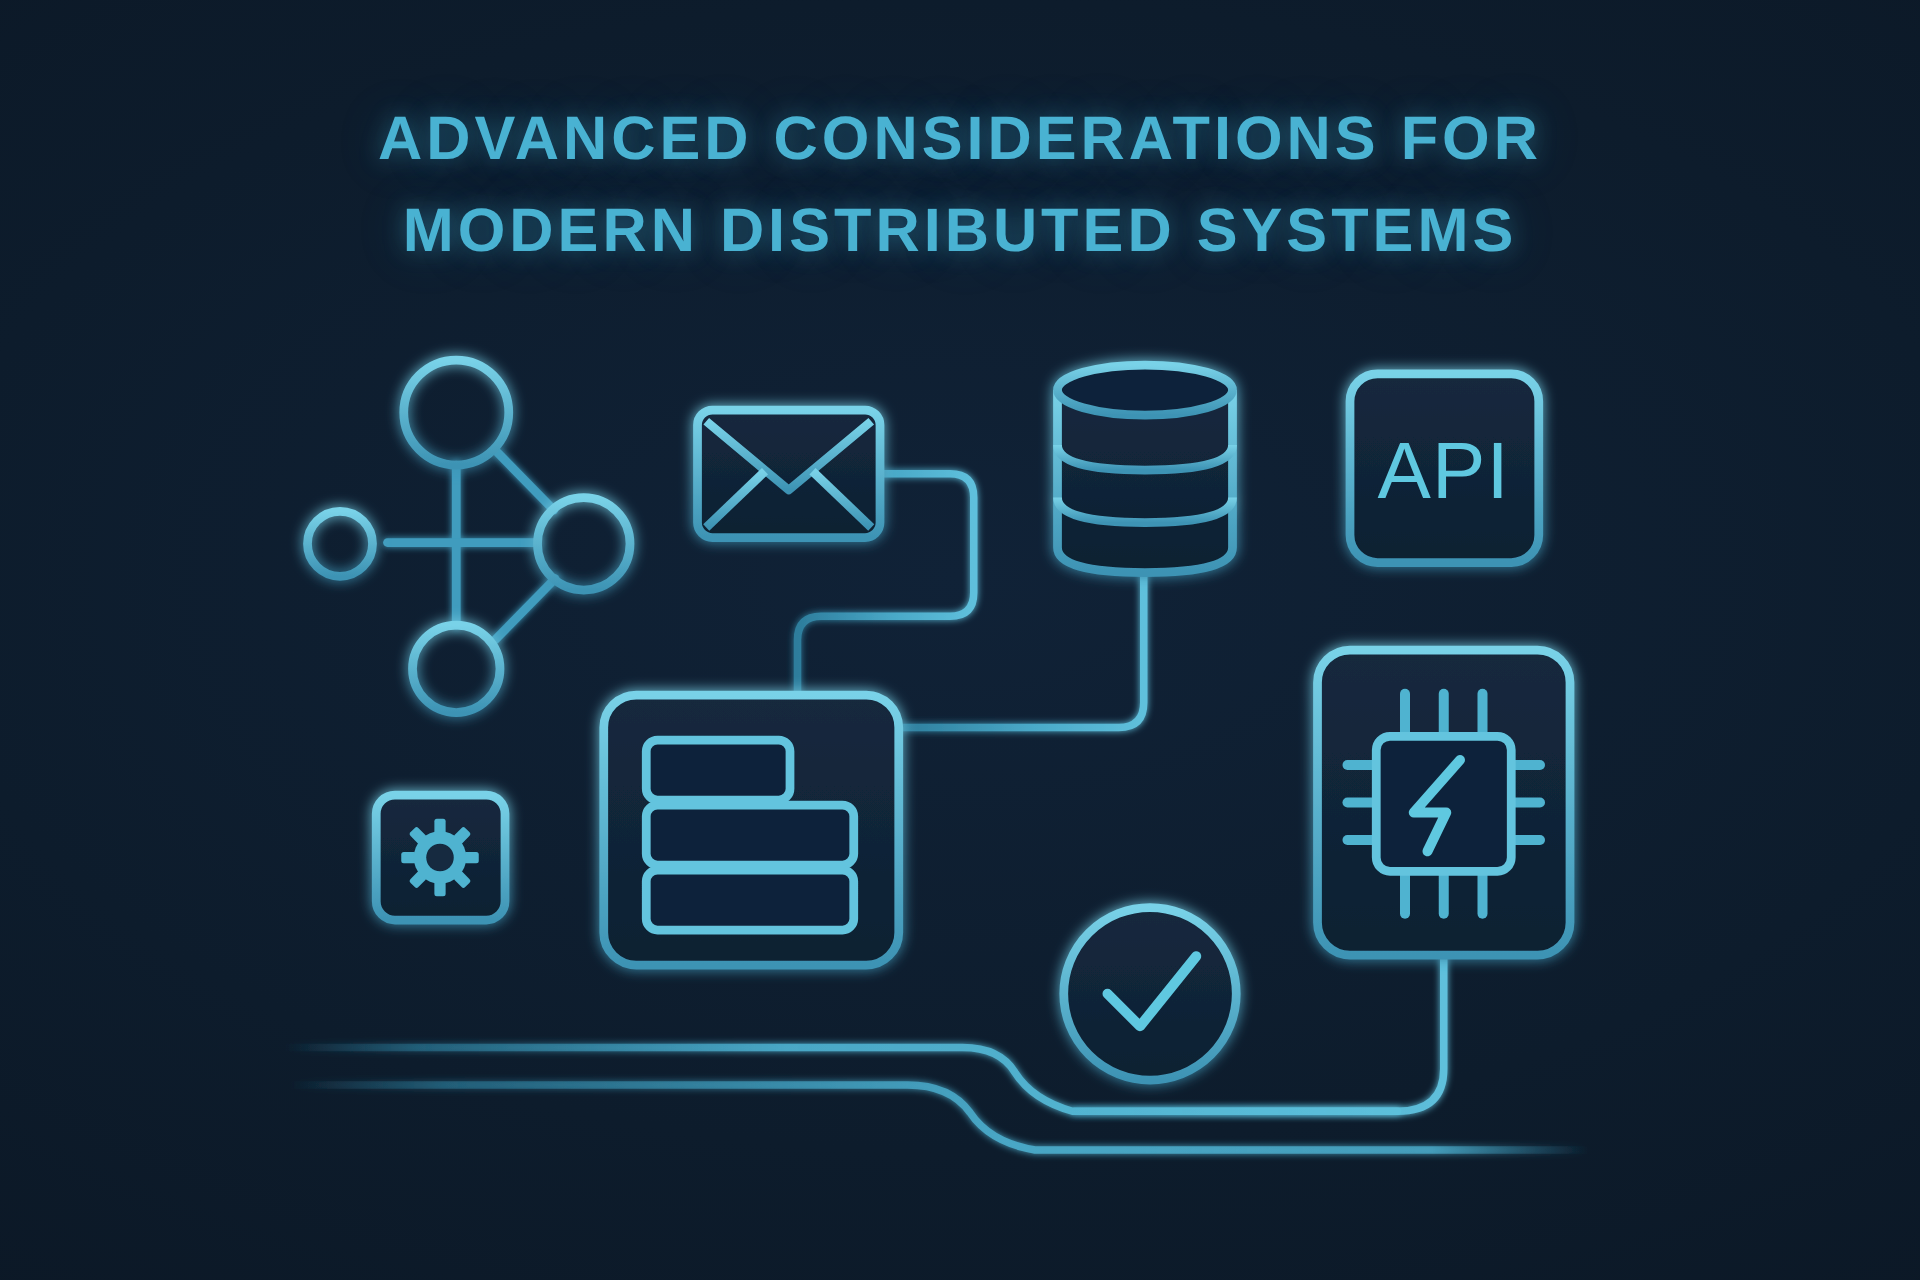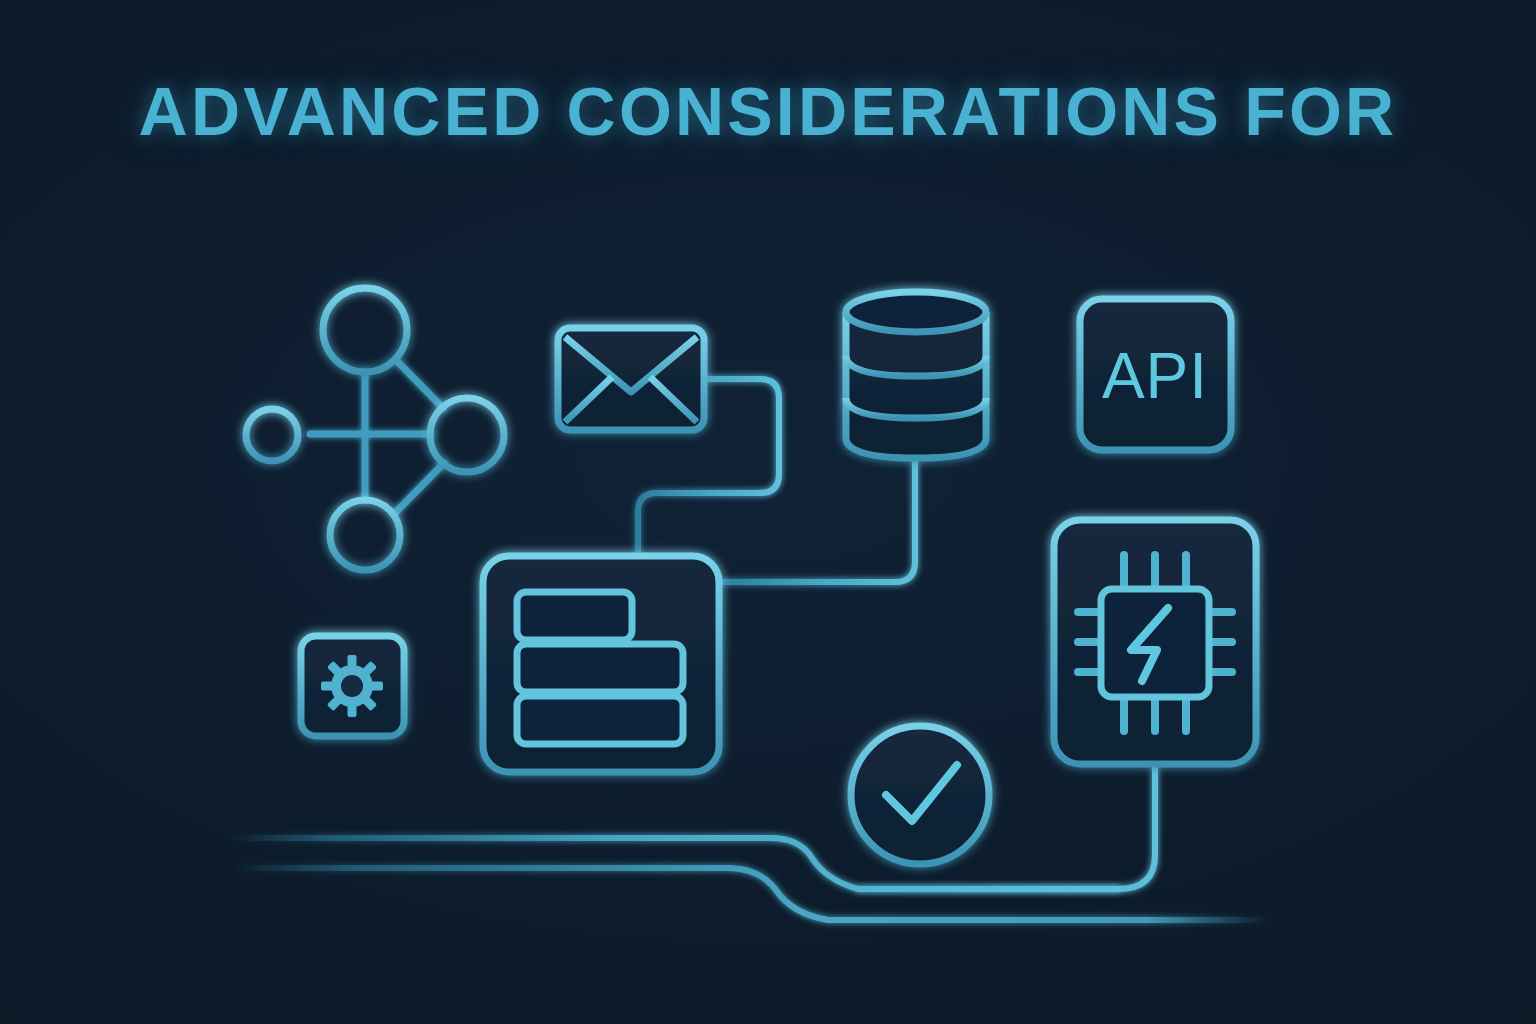--- a/index.html
+++ b/index.html
@@ -30,21 +30,21 @@
     left: 0;
     top: 74px;
     width: 1536px;
     text-align: center;
     pointer-events: none;
   }
   .title-line {
     display: block;
     font-family: "Liberation Sans", sans-serif;
     font-weight: bold;
-    font-size: 68px;
+    font-size: 49px;
     line-height: 74px;
     letter-spacing: 3.2px;
     color: #49b2d2;
     text-shadow: 0 0 18px rgba(62,160,195,0.45), 0 0 42px rgba(62,160,195,0.22);
     white-space: nowrap;
   }
 </style>
 </head>
 <body>
 
@@ -207,15 +207,16 @@
     </g>
 
     <g filter="url(#softGlow)">
       <circle cx="920" cy="795" r="69" fill="url(#panelFill)" stroke="url(#strokeGrad)" stroke-width="7"></circle>
       <path d="M886 795 L912 821 L957 765" fill="none" stroke="#5ec8e0" stroke-width="8" stroke-linecap="round" stroke-linejoin="round"></path>
     </g>
   </svg>
 
   <div class="title-block">
     <span class="title-line">ADVANCED CONSIDERATIONS FOR</span>
+    <span class="title-line">MODERN DISTRIBUTED SYSTEMS</span>
   </div>
 
 </div>
 
 </body></html>

